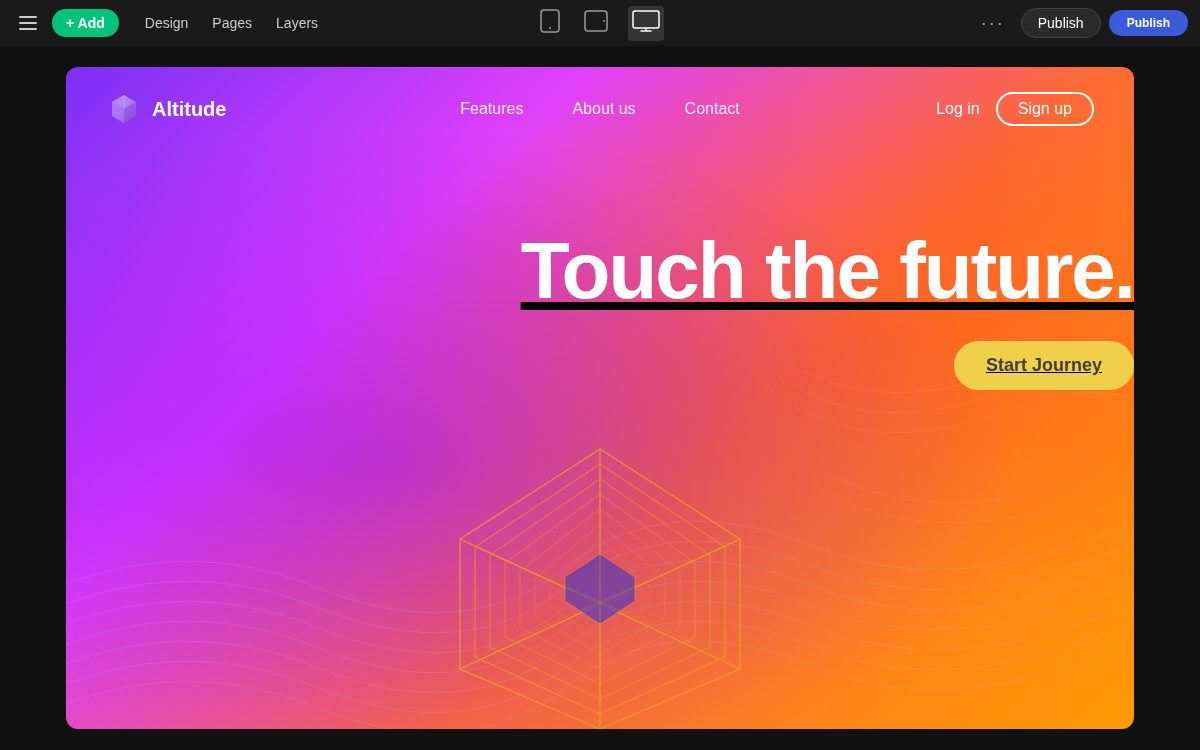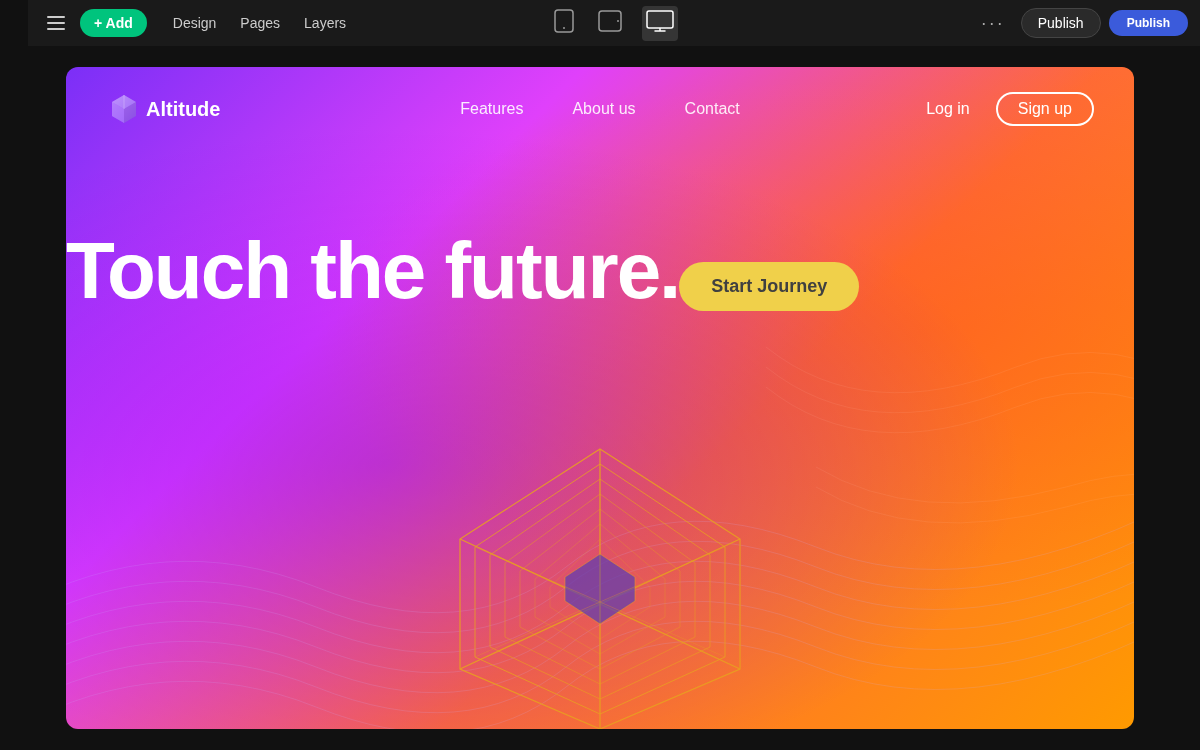--- a/index.html
+++ b/index.html
@@ -14,21 +14,20 @@
     
     .topbar {
       height: 46px;
       background: #1a1a1a;
       display: flex;
       align-items: center;
       padding: 8px 12px;
       gap: 8px;
       position: relative;
       z-index: 10;
-      margin-left: 28px;
     }
     .topbar-left {
       display: flex;
       align-items: center;
       gap: 8px;
     }
     .hamburger-btn {
       width: 32px;
       height: 32px;
       display: flex;
@@ -142,21 +141,21 @@
     .site-nav {
       position: relative;
       z-index: 5;
       display: flex;
       align-items: center;
       padding: 24px 40px;
     }
     .site-logo {
       display: flex;
       align-items: center;
-      gap: 4px;
+      gap: 10px;
     }
     .site-logo-icon {
       width: 36px;
       height: 36px;
     }
     .site-logo-text {
       color: white;
       font-size: 20px;
       font-weight: 600;
     }
@@ -172,21 +171,21 @@
     }
     .site-nav-link {
       color: rgba(255,255,255,0.9);
       font-size: 16px;
       cursor: pointer;
       text-decoration: none;
     }
     .site-nav-actions {
       display: flex;
       align-items: center;
-      gap: 26px;
+      gap: 16px;
       margin-left: auto;
     }
     .site-login {
       color: white;
       font-size: 16px;
       cursor: pointer;
     }
     .site-signup {
       color: white;
       border: 2px solid white;
@@ -195,22 +194,24 @@
       font-size: 16px;
       cursor: pointer;
       background: transparent;
     }
 
     
     .site-hero {
       position: relative;
       z-index: 5;
       display: flex;
+      flex-direction: column;
       align-items: flex-end;
       padding-top: 80px;
+      text-decoration: underline;
     }
     .site-hero-title {
       color: white;
       font-size: 80px;
       font-weight: 800;
       text-align: center;
       line-height: 1;
       letter-spacing: -2px;
     }
     .site-cta-btn {

